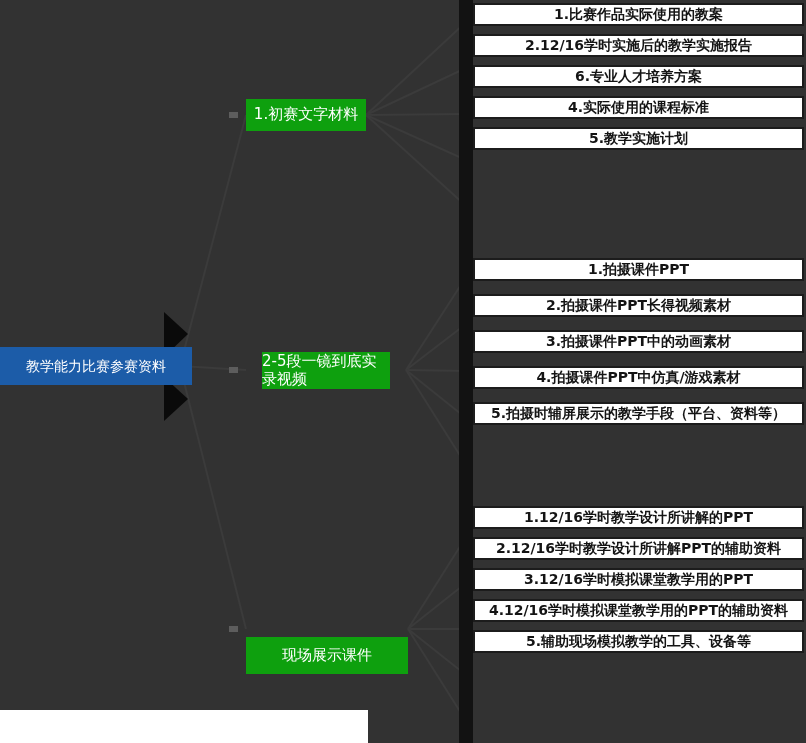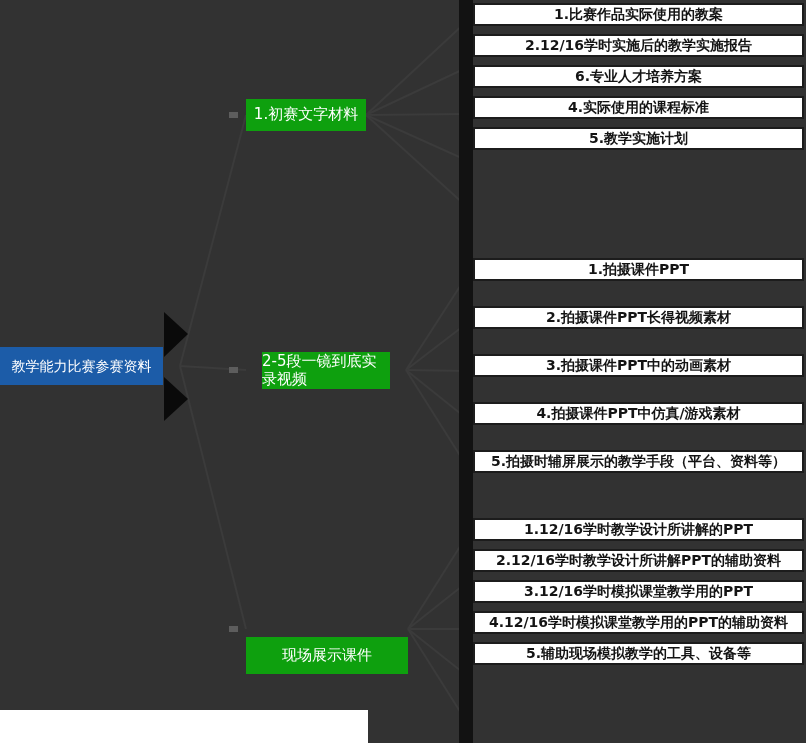--- a/index.html
+++ b/index.html
@@ -10,35 +10,35 @@
   }
   .bg-main{position:absolute;left:0;top:0;width:806px;height:710px;background:#323232;}
   .bg-bottom{position:absolute;left:368px;top:710px;width:438px;height:33px;background:#323232;}
   .connectors{position:absolute;left:0;top:0;width:806px;height:743px;}
   .spine{position:absolute;left:459px;top:0;width:14px;height:743px;background:#121212;}
   .node{
     position:absolute;display:flex;align-items:center;justify-content:center;
     font-weight:normal;box-sizing:border-box;line-height:1.15;
   }
   .root{
-    left:0;top:347px;width:163px;height:38px;
+    left:0;top:347px;width:192px;height:38px;
     background:#1C5CA8;color:#ffffff;font-size:14px;
   }
   .branch{background:#0EA00E;color:#ffffff;font-size:15px;}
   .branch.b1{left:246px;top:99px;width:120px;height:32px;}
   .branch.b2{left:262px;top:352px;width:128px;height:37px;}
   .branch.b3{left:246px;top:637px;width:162px;height:37px;}
   .dash{position:absolute;width:9px;height:6px;background:#5d5d5d;}
   .dash.d1{left:229px;top:112px;}
   .dash.d2{left:229px;top:367px;}
   .dash.d3{left:229px;top:626px;}
   .leaf-group{position:absolute;left:473px;width:331px;display:flex;flex-direction:column;}
   .leaf-group.g1{top:3px;row-gap:8px;}
-  .leaf-group.g2{top:258px;row-gap:25px;}
-  .leaf-group.g3{top:518px;row-gap:8px;}
+  .leaf-group.g2{top:258px;row-gap:13px;}
+  .leaf-group.g3{top:506px;row-gap:8px;}
   .leaf{
     width:331px;height:23px;box-sizing:border-box;
     background:#ffffff;border:2px solid #1c1c1c;
     display:flex;align-items:center;justify-content:center;
     font-size:14px;font-weight:bold;color:#141414;white-space:nowrap;
   }
 </style>
 </head>
 <body>
 

